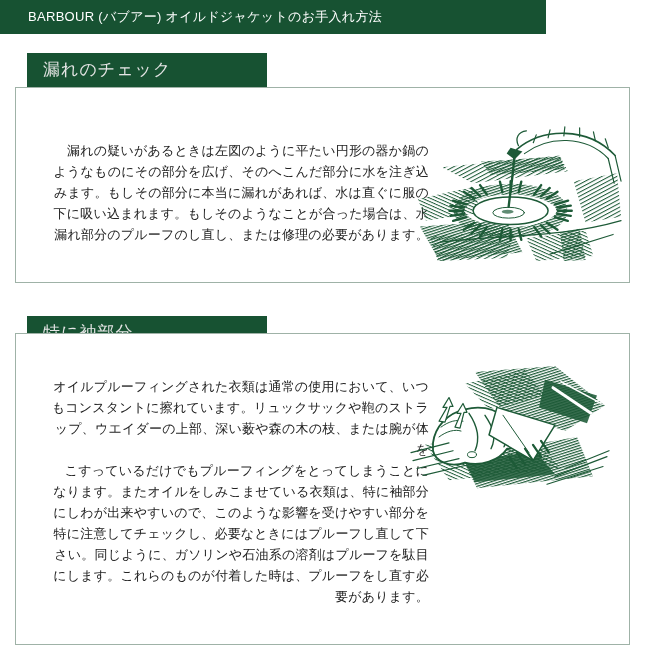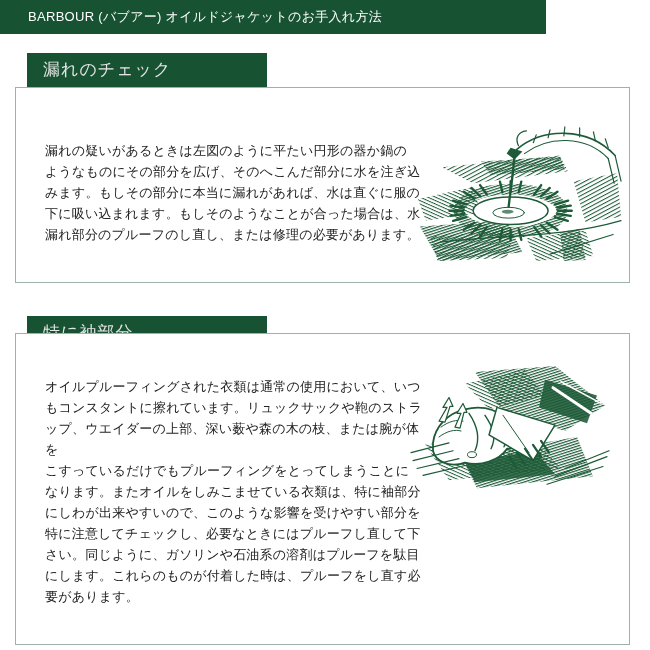--- a/index.html
+++ b/index.html
@@ -22,21 +22,21 @@
     box-sizing:border-box;letter-spacing:.3px;
   }
   .sec-head{
     position:absolute;left:15px;width:240px;height:34px;
     background:var(--green);color:#e5e5e5;
     font-size:17px;line-height:34px;padding-left:16px;
     box-sizing:border-box;letter-spacing:1px;margin-left:12px;
   }
   .sec-box{
     position:absolute;left:15px;width:615px;background:#fff;
-    border:1px solid var(--border);box-sizing:border-box;
+    border:1px solid var(--border);box-sizing:border-box;text-align:right;
   }
   #head1{top:53px}
   #box1{top:87px;height:196px}
   #head2{top:316px}
   #box2{top:333px;height:312px}
   .body-text{
     position:absolute;margin:0;color:var(--text);
     font-size:13px;line-height:21px;letter-spacing:.2px;
     white-space:pre-line;width:384px;left:29px;
   }

